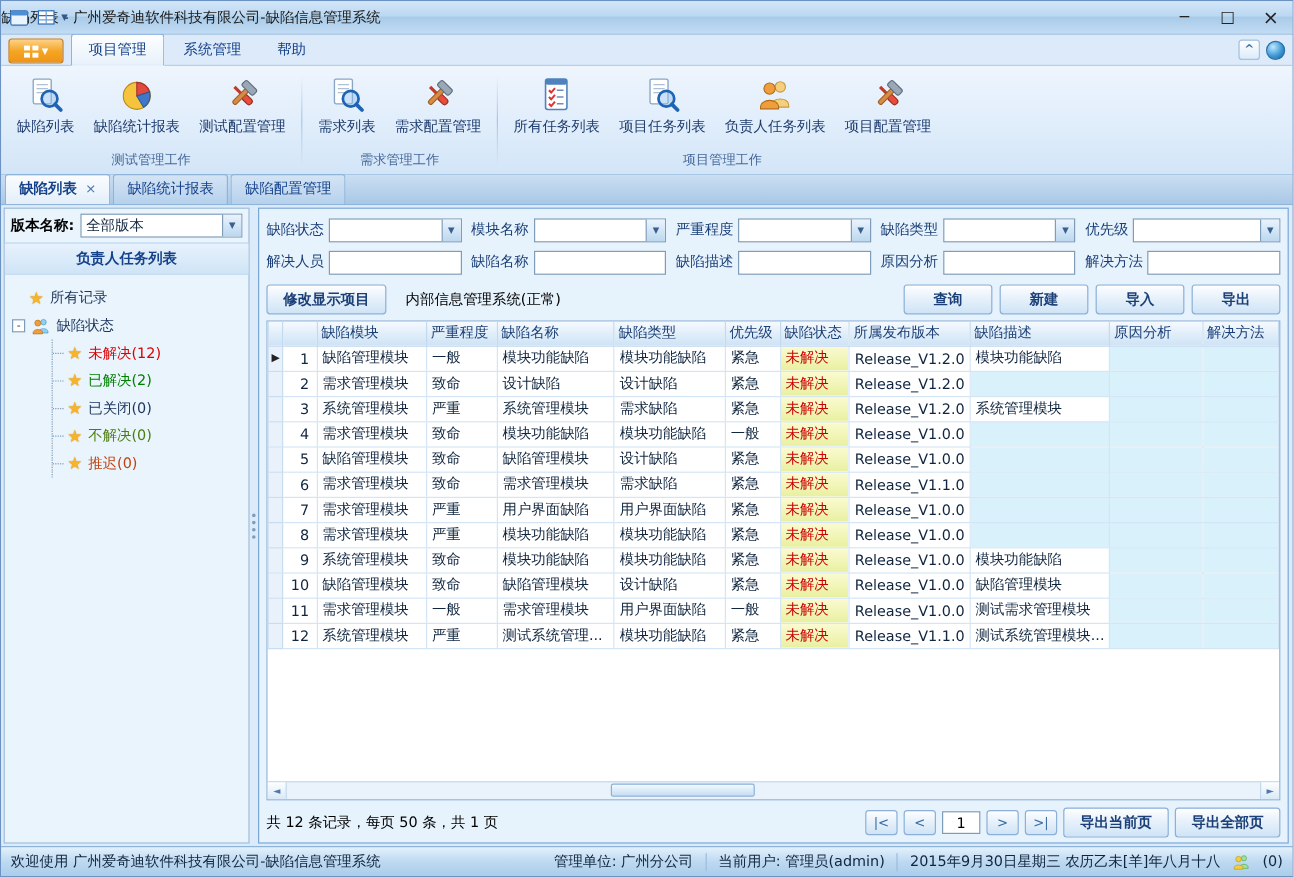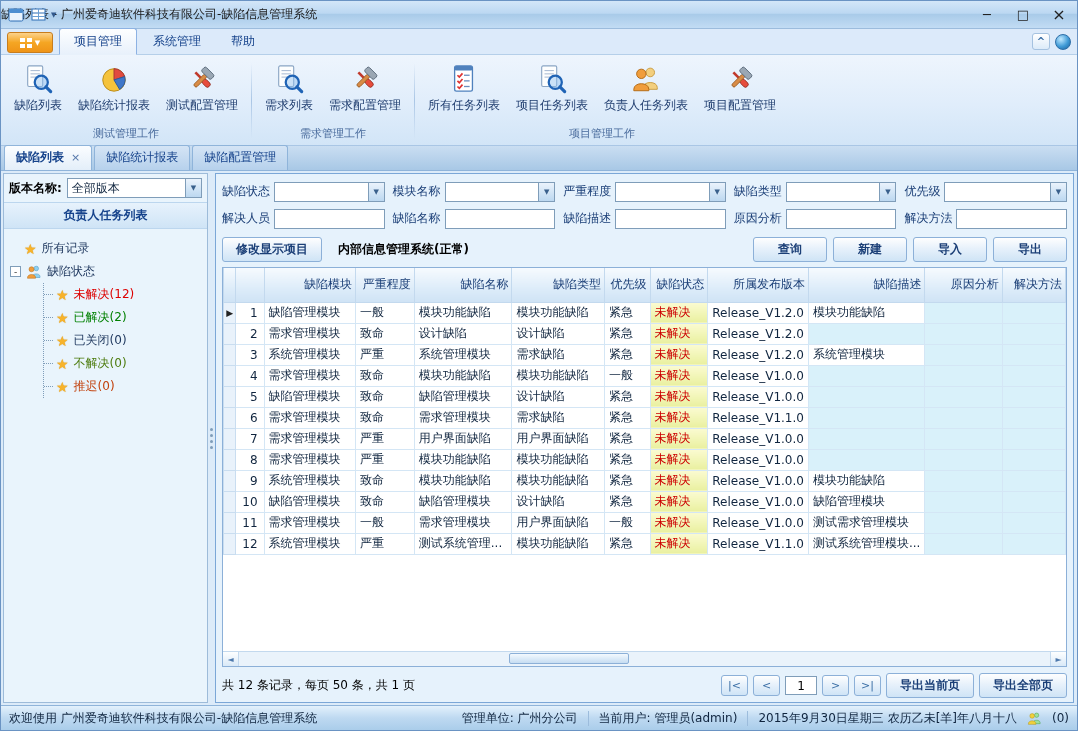--- a/index.html
+++ b/index.html
@@ -72,28 +72,28 @@
 
   .main { flex:1; min-width:0; display:flex; flex-direction:column; margin:2px 3px 2px 0; border:1px solid #7ba7d7; background:#e6f2fc; padding:4px 6px; }
 
   .filter-row { display:flex; align-items:center; gap:8px; height:27px; }
   .fpair { display:flex; align-items:center; gap:4px; flex:1; min-width:0; }
   .flabel { white-space:nowrap; color:#1b3f77; }
   .tinput { flex:1; min-width:0; height:20px; background:#fff; border:1px solid #7f9db9; font:inherit; padding:0 4px; }
 
   .action-row { display:flex; align-items:center; gap:6px; margin:5px 0 5px; }
   .btn { padding:3px 13px; background:linear-gradient(#fefefe,#e7f1fb 45%,#cfe4f6); border:1px solid #8cb0d8; border-radius:3px; color:#1b3f77; white-space:nowrap;font-weight:bold; }
-  .sys-title { font-weight:bold; color:#000; margin-left:10px;text-align:right; }
+  .sys-title { font-weight:normal; color:#000; margin-left:10px;text-align:right; }
   .spacer { flex:1; }
 
   .grid-box { flex:1; min-height:0; background:#fff; border:1px solid #8cb0d8; display:flex; flex-direction:column; overflow:hidden; }
   .grid-scroll { flex:1; overflow:hidden; background:#fff; }
   table.grid { border-collapse:collapse; table-layout:fixed; }
-  .grid th { height:34px; background:linear-gradient(#f6fafe,#ddecf9 60%,#cfe3f5); border:1px solid #c3d9ee; border-top:none;
-    color:#1b3f77; font-weight:normal; text-align:right; overflow:hidden; white-space:nowrap; padding:0 3px; }
+  .grid th { height:20px; background:linear-gradient(#f6fafe,#ddecf9 60%,#cfe3f5); border:1px solid #c3d9ee; border-top:none;
+    color:#1b3f77; font-weight:normal; text-align:left; overflow:hidden; white-space:nowrap; padding:0 3px; }
   .grid td { height:21px; border:1px solid #d4e6f5; padding:0 4px; white-space:nowrap; overflow:hidden; }
   .grid td.ind { background:#e9f2fb; border-color:#c9ddf0; text-align:center; font-size:9px; color:#222; padding:0; }
   .grid td.num { text-align:right; padding-right:6px; }
   .grid td.status-cell { background:linear-gradient(#fbfbd2,#e9f0a0); color:#cc0000; }
   .grid td.cy { background:#d9f1fa; }
   .hscroll { flex:0 0 15px; border-top:1px solid #c3d9ee; background:#eaf3fb; display:flex; align-items:center; }
   .hs-arrow { width:16px; height:14px; display:flex; align-items:center; justify-content:center; font-size:8px; color:#4d79ad; background:linear-gradient(#fdfeff,#d9e9f8); border-right:1px solid #c3d9ee; }
   .hs-arrow.right { border-right:none; border-left:1px solid #c3d9ee; }
   .hs-track { flex:1; position:relative; height:100%; }
   .hs-thumb { position:absolute; left:270px; top:1px; width:120px; height:11px; border:1px solid #8cb0d8; border-radius:2px; background:linear-gradient(#f3f9fe,#c6ddf2); }

